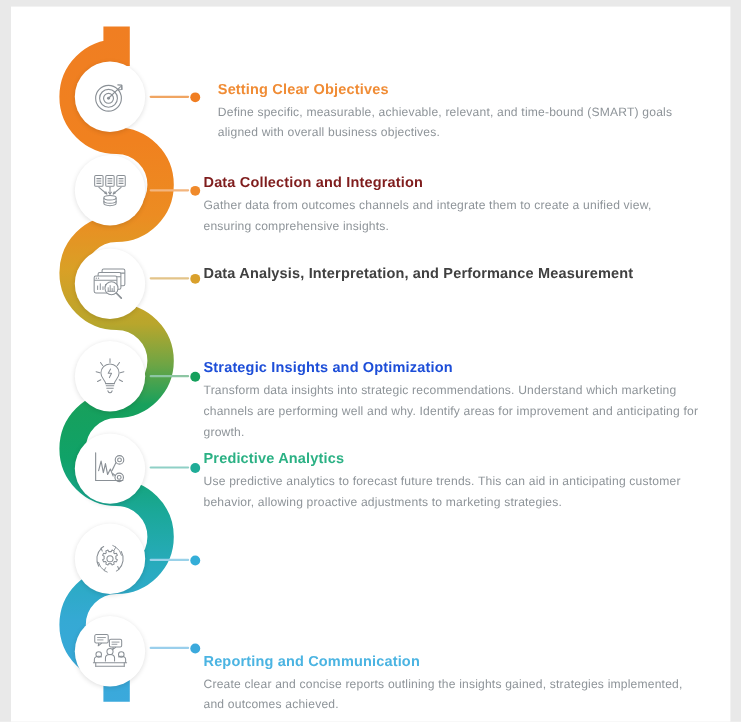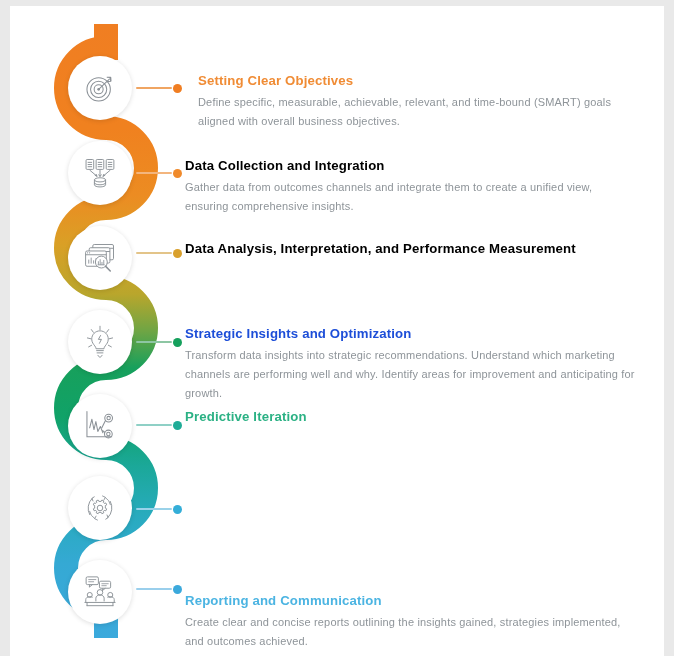--- a/index.html
+++ b/index.html
@@ -306,35 +306,36 @@
       <line x1="5.6" y1="35.2" x2="34.4" y2="35.2" stroke-linecap="round"></line>
     </svg>
   </div>
 
   <div class="step-text" style="top:67px;margin-left:13px;">
     <h3 class="step-title" style="color:#F08C35;">Setting Clear Objectives</h3>
     <p class="step-desc">Define specific, measurable, achievable, relevant, and time-bound (SMART) goals aligned with overall business objectives.</p>
   </div>
 
   <div class="step-text" style="top:152px;">
-    <h3 class="step-title" style="color:#000000;">Data Collection and Integration</h3>
+    <h3 class="step-title" style="color:#7f1d1d;">Data Collection and Integration</h3>
     <p class="step-desc">Gather data from outcomes channels and integrate them to create a unified view, ensuring comprehensive insights.</p>
   </div>
 
   <div class="step-text" style="top:235px;">
-    <h3 class="step-title" style="color:#000000;">Data Analysis, Interpretation, and Performance Measurement</h3>
+    <h3 class="step-title" style="color:#404040;">Data Analysis, Interpretation, and Performance Measurement</h3>
   </div>
 
   <div class="step-text" style="top:320px;">
     <h3 class="step-title" style="color:#1d4ed8;">Strategic Insights and Optimization</h3>
     <p class="step-desc">Transform data insights into strategic recommendations. Understand which marketing channels are performing well and why. Identify areas for improvement and anticipating for growth.</p>
   </div>
 
   <div class="step-text" style="top:403px;">
-    <h3 class="step-title" style="color:#2BB184;">Predictive Iteration</h3>
+    <h3 class="step-title" style="color:#2BB184;">Predictive Analytics</h3>
+    <p class="step-desc">Use predictive analytics to forecast future trends. This can aid in anticipating customer behavior, allowing proactive adjustments to marketing strategies.</p>
   </div>
 
 
   <div class="step-text" style="top:567px;margin-top:20px;">
     <h3 class="step-title" style="color:#4BB4E2;">Reporting and Communication</h3>
     <p class="step-desc">Create clear and concise reports outlining the insights gained, strategies implemented, and outcomes achieved.</p>
   </div>
 
 </div>
 

